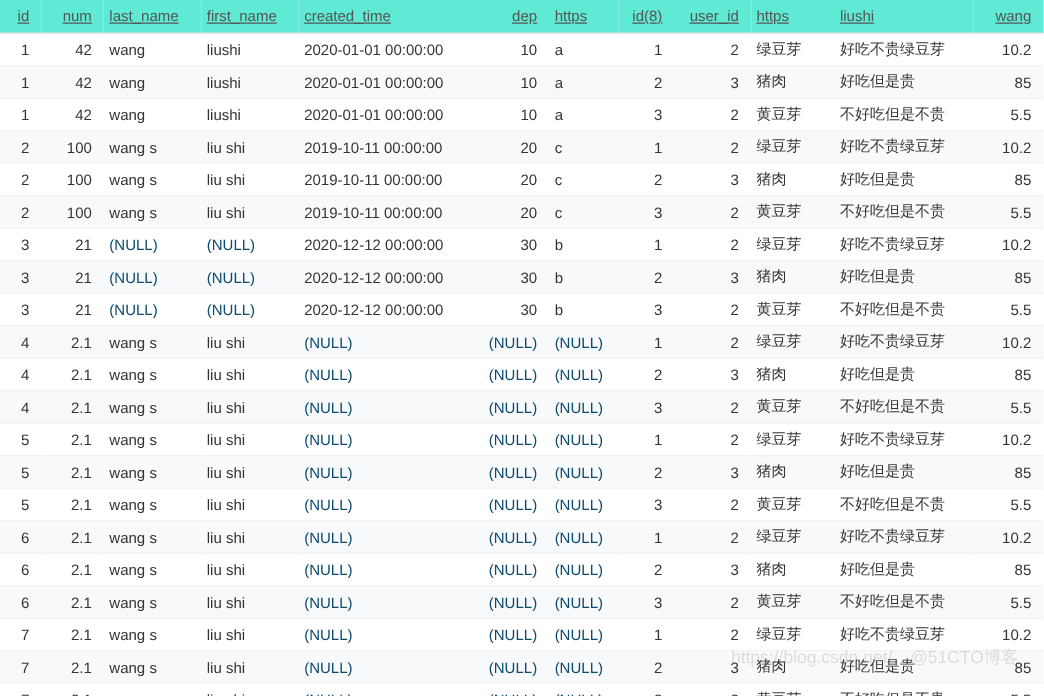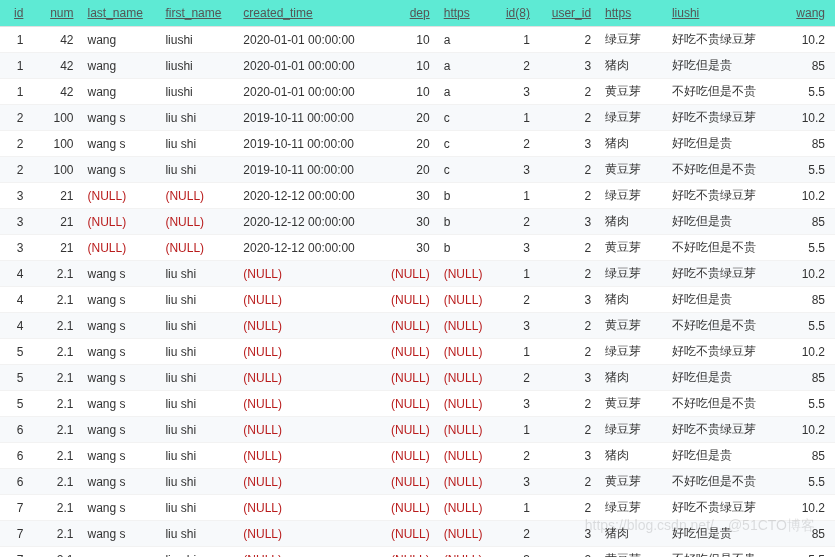--- a/index.html
+++ b/index.html
@@ -2,21 +2,21 @@
 <html><head>
 <meta charset="utf-8">
 <style>
   * { margin: 0; padding: 0; box-sizing: border-box; }
   body { font-family: -apple-system, "Helvetica Neue", Arial, sans-serif; font-size: 12px; color: #333; background: #fff; width: 835px; }
   table { border-collapse: collapse; width: 100%; table-layout: fixed; }
   th { font-weight: normal; color: #555; padding: 6px 4px; border-bottom: 1px solid #e0e0e0; text-align: left; background: #5eead4; white-space: nowrap; overflow: hidden; text-decoration: underline; }
   td { padding: 4px 4px; border-bottom: 1px solid #f2f2f2; white-space: nowrap; overflow: hidden; text-overflow: clip; }
   tbody tr:nth-child(even) { background: #f7f9fb; }
   .num-r { text-align: right; padding-right: 10px; }
-  .null { color: #b91c1c; }
+  .null { color: #0c4a6e; }
   .c-id    { width: 30px; }
   .c-num   { width: 45px; }
   .c-last  { width: 70px; }
   .c-first { width: 70px; }
   .c-ctime { width: 130px; }
   .c-dep   { width: 50px; }
   .c-letter{ width: 50px; }
   .c-id1   { width: 40px; }
   .c-uid   { width: 55px; }
   .c-name  { width: 60px; }

